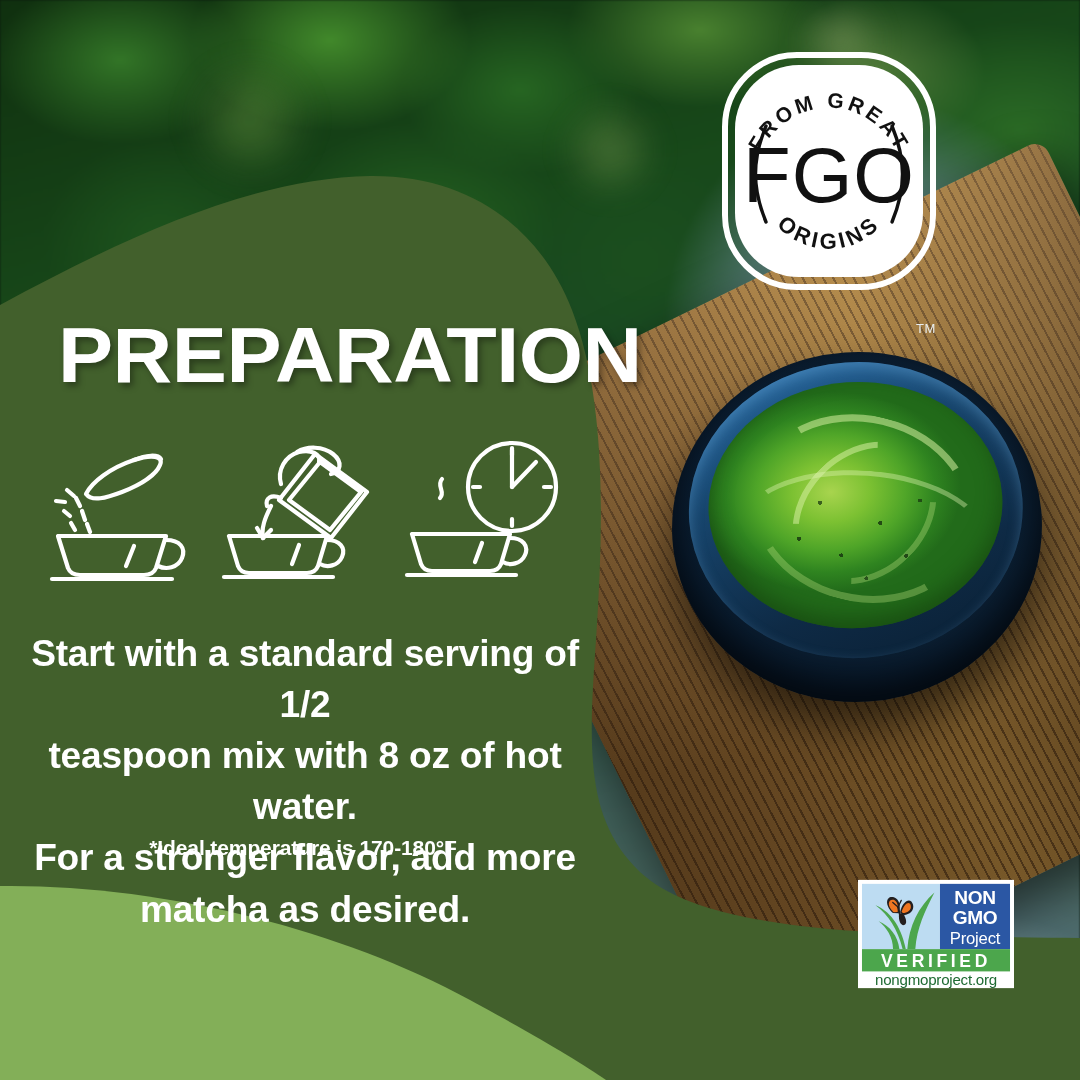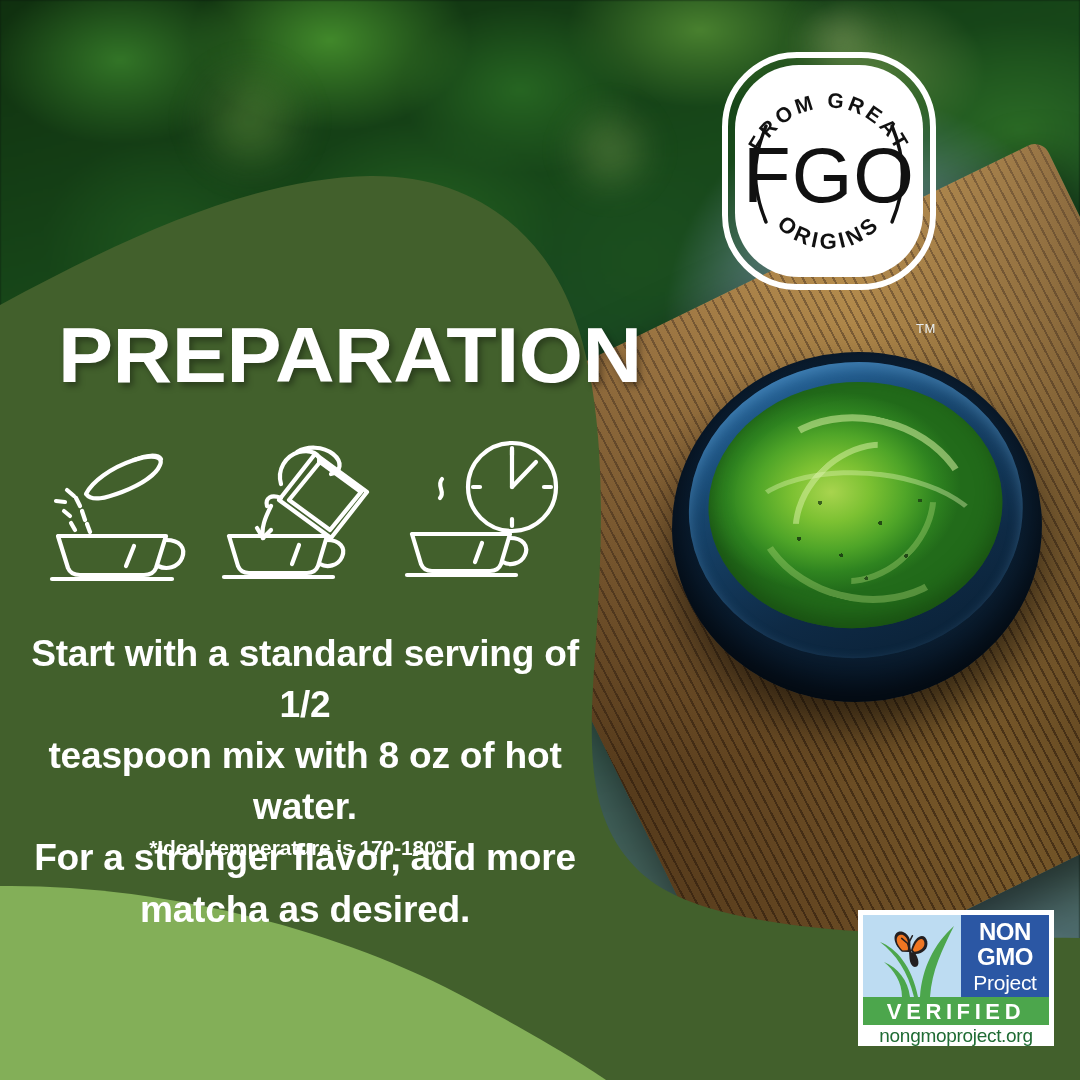--- a/index.html
+++ b/index.html
@@ -225,22 +225,22 @@
     left: 716px;
     top: 916px;
     width: 134px;
     height: 134px;
   }
   .usda svg { width: 100%; height: 100%; display: block; }
 
   .nongmo {
     position: absolute;
     left: 858px;
-    top: 910px;
-    width: 196px;
+    top: 866px;
+    width: 156px;
     height: 136px;
   }
   .nongmo svg { width: 100%; height: 100%; display: block; }
 </style>
 </head>
 <body>
 
 <div id="stage">
 
   <div class="photo"></div>

